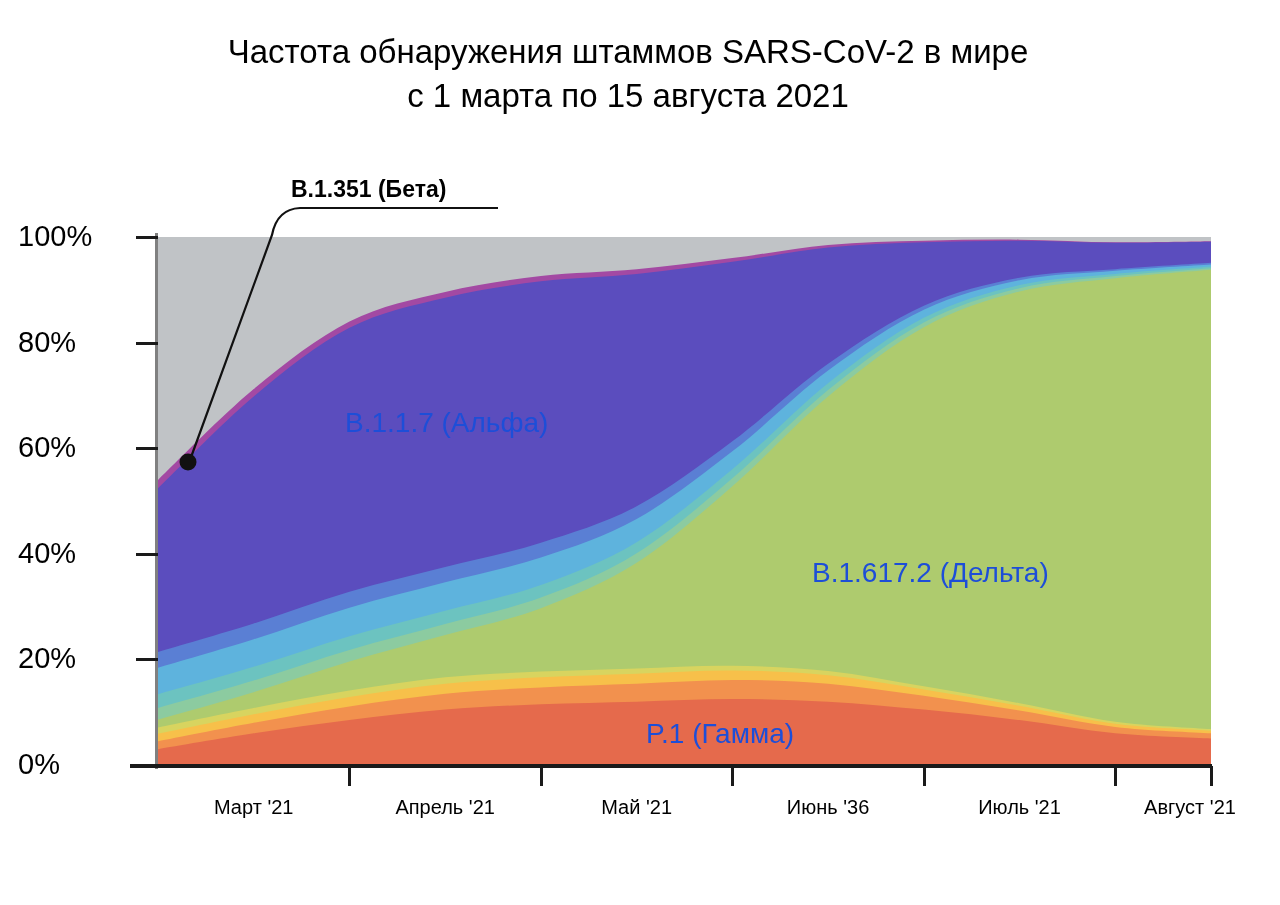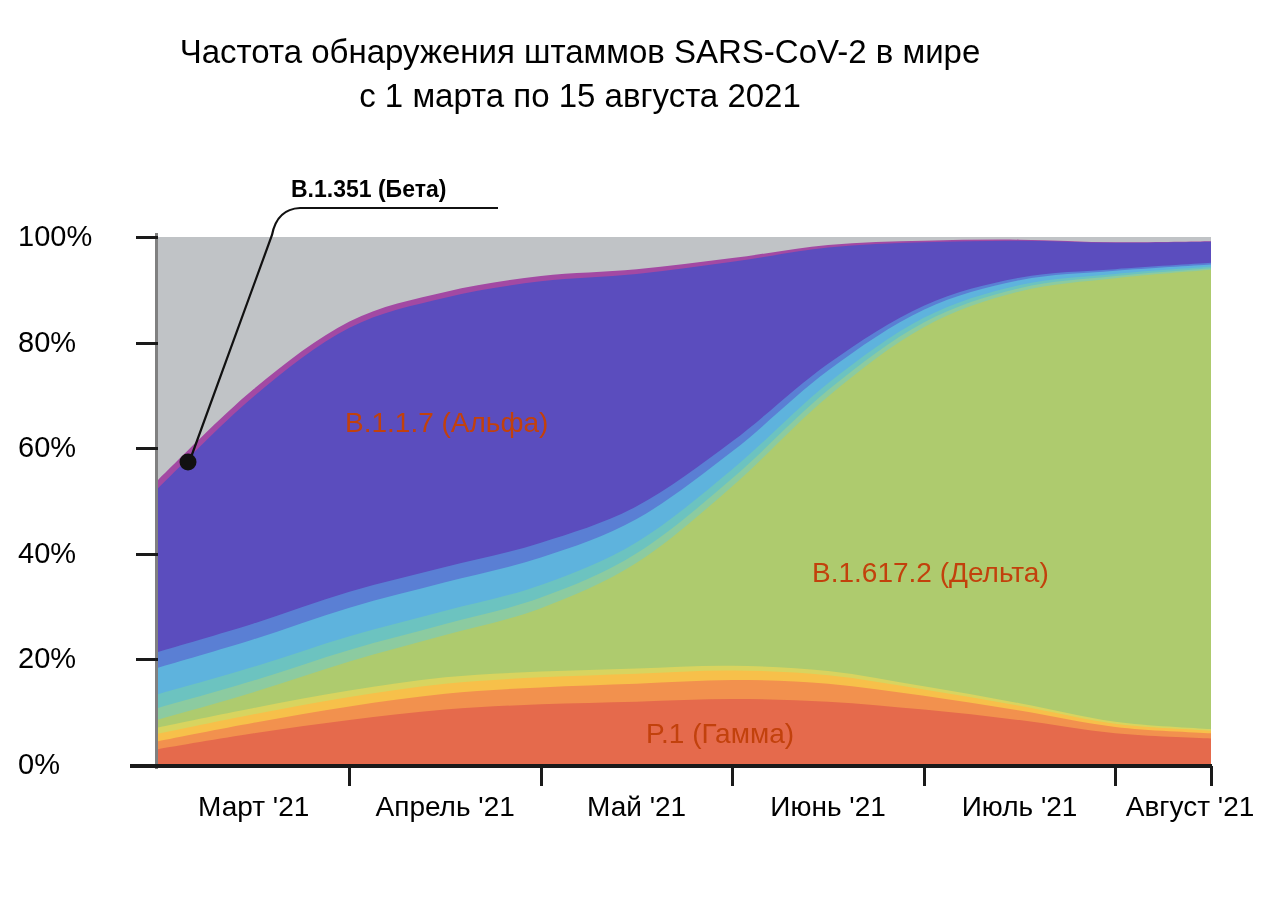--- a/index.html
+++ b/index.html
@@ -29,20 +29,21 @@
     left: 0;
     top: 30px;
     width: 1160px;
     text-align: center;
     font-size: 33px;
     line-height: 44px;
     font-weight: 400;
     color: #000;
     letter-spacing: 0px;
     white-space: pre-line;
+    padding-left: 48px;
   }
 
   
   .plot-area {
     position: absolute;
     left: 158px;
     top: 237px;
     width: 1053px;
     height: 528px;
     overflow: hidden;
@@ -101,35 +102,35 @@
   .xtick-mark {
     position: absolute;
     top: 766px;
     width: 3px;
     height: 20px;
     background: #1a1a1a;
   }
   .xtick-label {
     position: absolute;
     top: 790px;
-    font-size: 28px;
+    font-size: 20px;
     line-height: 34px;
     color: #000;
     text-align: center;
     transform: translateX(-50%);
     white-space: nowrap;
   }
 
   
   .series-label {
     position: absolute;
     font-size: 28px;
     line-height: 32px;
     font-weight: 400;
-    color: #c2410c;
+    color: #1d4ed8;
     white-space: nowrap;
   }
   .series-label.alpha { left: 345px; top: 407px; }
   .series-label.delta { left: 812px; top: 557px; }
   .series-label.gamma { left: 598px; top: 718px; margin-left: 48px; }
 
   
   .callout-label {
     position: absolute;
     left: 291px;
@@ -207,21 +208,21 @@
   <div id="x-axis-wrap">
       <div class="xtick-mark" style="left: 348.455px;"></div>
       <div class="xtick-mark" style="left: 539.909px;"></div>
       <div class="xtick-mark" style="left: 731.364px;"></div>
       <div class="xtick-mark" style="left: 922.818px;"></div>
       <div class="xtick-mark" style="left: 1114.27px;"></div>
       <div class="xtick-mark" style="left: 1210px;"></div>
       <div class="xtick-label" style="left: 253.727px;">Март '21</div>
       <div class="xtick-label" style="left: 445.182px;">Апрель '21</div>
       <div class="xtick-label" style="left: 636.636px;">Май '21</div>
-      <div class="xtick-label" style="left: 828.091px;">Июнь '21</div>
+      <div class="xtick-label" style="left: 828.091px;">Июнь '36</div>
       <div class="xtick-label" style="left: 1019.55px;">Июль '21</div>
       <div class="xtick-label" style="left: 1190px;">Август '21</div>
     </div>
 
   <div class="series-label alpha">B.1.1.7 (Альфа)</div>
   <div class="series-label delta">B.1.617.2 (Дельта)</div>
   <div class="series-label gamma">P.1 (Гамма)</div>
 
   <div class="callout-label">B.1.351 (Бета)</div>
   <svg class="callout-svg">

